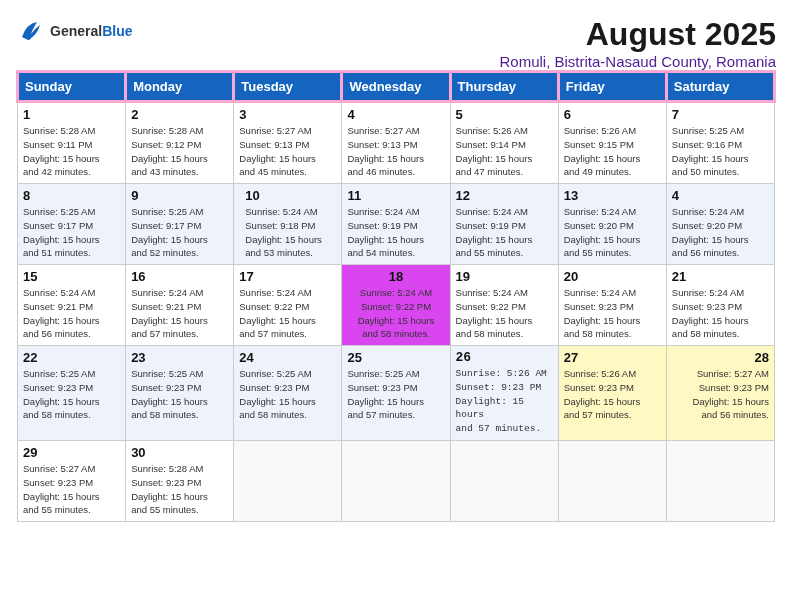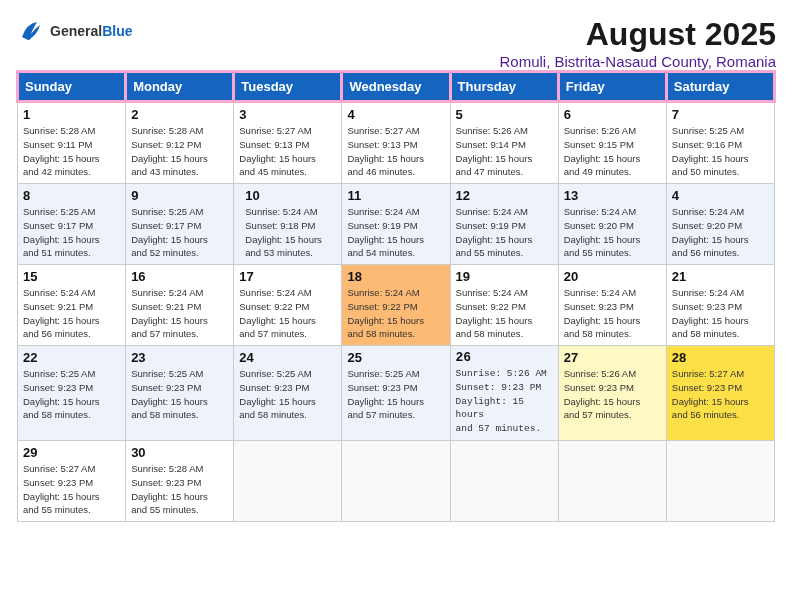--- a/index.html
+++ b/index.html
@@ -232,21 +232,21 @@
 Daylight: 15 hours
 and 57 minutes.</div>
         </td>
         <td style="background-color: rgb(255, 255, 255);">
           <span class="day-num">17</span>
           <div class="day-info" style="white-space: pre-line;">Sunrise: 5:24 AM
 Sunset: 9:22 PM
 Daylight: 15 hours
 and 57 minutes.</div>
         </td>
-        <td style="background-color: #fdba74;">
+        <td style="background-color: #d946ef; text-align: center;">
           <span class="day-num">18</span>
           <div class="day-info" style="white-space: pre-line;">Sunrise: 5:24 AM
 Sunset: 9:22 PM
 Daylight: 15 hours
 and 58 minutes.</div>
         </td>
         <td style="background-color: rgb(255, 255, 255);">
           <span class="day-num">19</span>
           <div class="day-info" style="white-space: pre-line;">Sunrise: 5:24 AM
 Sunset: 9:22 PM
@@ -304,21 +304,21 @@
 Daylight: 15 hours
 and 57 minutes.</div>
         </td>
         <td style="background-color: #fef9c3;">
           <span class="day-num">27</span>
           <div class="day-info" style="white-space: pre-line;">Sunrise: 5:26 AM
 Sunset: 9:23 PM
 Daylight: 15 hours
 and 57 minutes.</div>
         </td>
-        <td style="background-color: #fde047;">
+        <td style="background-color: #fef9c3; text-align: right;">
           <span class="day-num">28</span>
           <div class="day-info" style="white-space: pre-line;">Sunrise: 5:27 AM
 Sunset: 9:23 PM
 Daylight: 15 hours
 and 56 minutes.</div>
         </td>
       </tr>
       <tr>
         <td style="background-color: rgb(255, 255, 255);">
           <span class="day-num">29</span>

